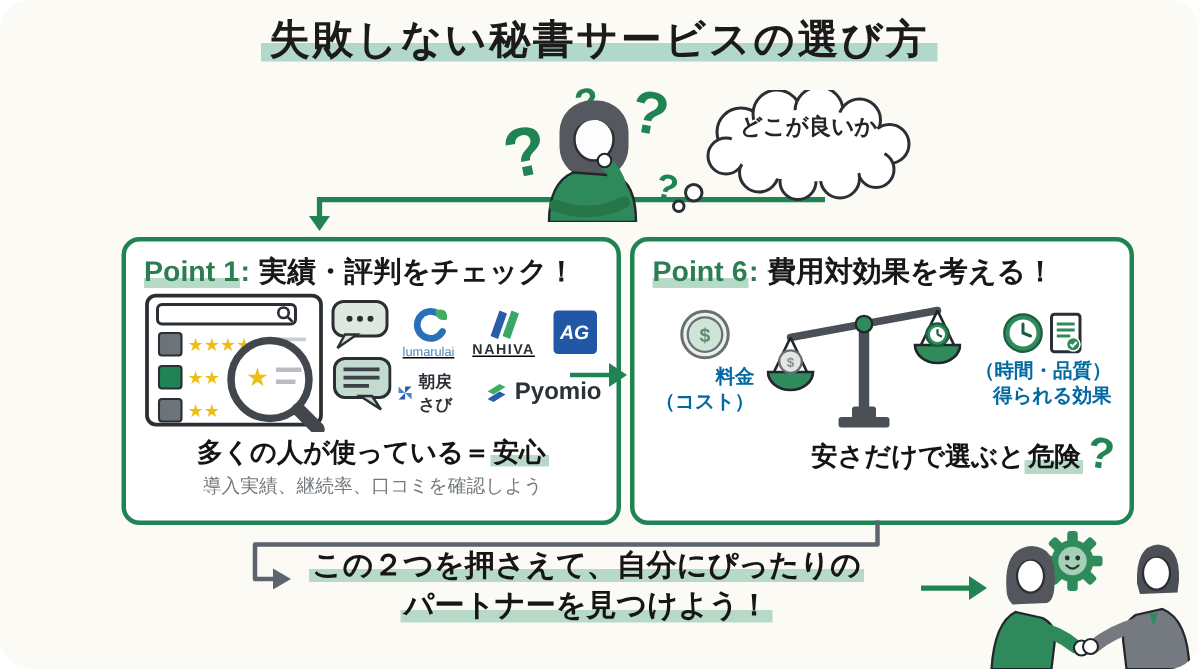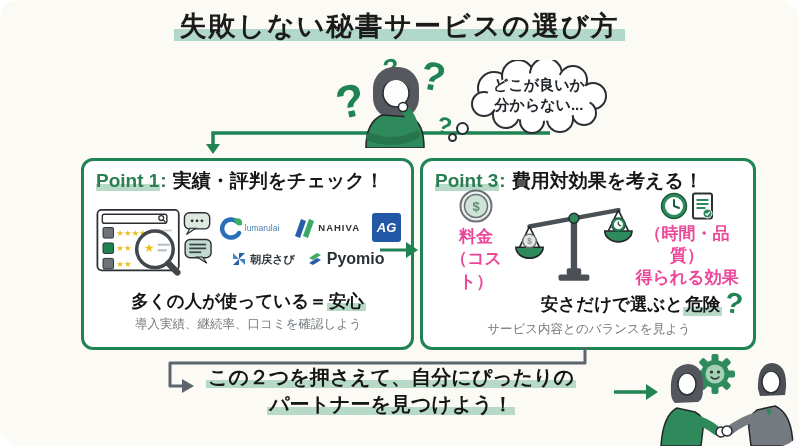--- a/index.html
+++ b/index.html
@@ -18,30 +18,30 @@
   
   .point-box{background:#fff;border:3px solid #1f8354;border-radius:12px;box-sizing:border-box;padding:7px 10px 6px 12px;}
   .p-header{font-size:19px;font-weight:bold;color:#16181a;white-space:nowrap;}
   .p-label{color:#2b7d52;background:linear-gradient(transparent 68%, #b7dac8 68%);padding-right:1px;}
   .p-sep{color:#2b7d52;margin-right:6px;}
   .p-claim{text-align:center;font-size:17.5px;font-weight:bold;color:#141414;margin-top:2px;}
   .p-note{text-align:center;font-size:12.5px;color:#73787c;margin-top:3px;}
   .p1-row{display:flex;align-items:center;gap:4px;height:93px;}
   .logo-grid{flex:1;display:flex;flex-direction:column;gap:8px;align-items:center;}
   .logo-row{display:flex;align-items:center;justify-content:center;gap:12px;}
-  .logo-item{display:flex;flex-direction:row;align-items:center;gap:1px;}
+  .logo-item{display:flex;flex-direction:column;align-items:center;gap:1px;text-decoration:underline;}
   .logo-inline{display:flex;align-items:center;gap:4px;}
   .lbl-lumarulai{font-size:8.5px;color:#4a7fb5;}
   .lbl-nahiva{font-size:9.5px;font-weight:bold;color:#2c3136;letter-spacing:1px;}
   .ag-box{width:29px;height:29px;background:#2257a5;border-radius:3px;color:#fff;font-weight:bold;font-style:italic;font-size:13px;display:flex;align-items:center;justify-content:center;text-align:right;}
   .lbl-asahi{font-size:11px;font-weight:bold;color:#2c3136;}
   .lbl-pyomio{font-size:16px;font-weight:bold;color:#2c3136;}
   .p2-row{display:flex;align-items:center;justify-content:space-between;height:93px;padding:0 2px;}
   .p2-col{display:flex;flex-direction:column;align-items:center;gap:2px;}
-  .p2-col-label{font-size:17px;font-weight:bold;color:#ec4899;text-align:center;line-height:1.3;}
+  .p2-col-label{font-size:13px;font-weight:bold;color:#0369a1;text-align:right;line-height:1.3;}
   .icon-pair{display:flex;align-items:flex-start;gap:3px;}
   .claim2{display:flex;align-items:center;justify-content:flex-end;}
   .big-qm{color:#1f8354;font-size:29px;font-weight:800;margin-left:3px;transform:rotate(8deg);line-height:1;}
   
   .conclusion{top:364px;left:178px;width:426px;text-align:center;font-size:20px;font-weight:bold;color:#161616;line-height:1.33;}
 </style>
 </head>
 <body>
 
 <div class="stage">
@@ -80,21 +80,20 @@
         <circle cx="118" cy="53" r="12"></circle>
       <circle cx="94" cy="59" r="13"></circle>
         <circle cx="66" cy="61" r="12"></circle>
         <circle cx="40" cy="55" r="13"></circle>
       <circle cx="18" cy="44" r="12"></circle>
     </g>
     <ellipse cx="73" cy="37" rx="52" ry="24" fill="#fff"></ellipse>
   </svg>
   <div class="abs bubble-text" style="left:469px;top:75px;width:140px;">
     <div>どこが良いか</div>
-    <div>分からない...</div>
   </div>
   <div class="abs tail-dot" style="left:456px;top:122px;width:9px;height:9px;"></div>
   <div class="abs tail-dot" style="left:448px;top:133px;width:5px;height:5px;"></div>
 
   <div class="abs point-box" style="left:45px;top:158px;width:333px;height:192px;margin-left:36px;">
     <div class="p-header">
       <span class="p-label">Point 1</span><span class="p-sep">:</span><span>実績・評判をチェック！</span>
     </div>
     <div class="p1-row">
 
@@ -180,21 +179,21 @@
     <div class="p-note">導入実績、継続率、口コミを確認しよう</div>
   </div>
 
   <svg class="abs" style="left:378px;top:238px;" width="42" height="24">
     <line x1="2" y1="12" x2="28" y2="12" stroke="#1f8354" stroke-width="3"></line>
     <polygon points="28,4 28,20 40,12" fill="#1f8354"></polygon>
   </svg>
 
   <div class="abs point-box" style="left:420px;top:158px;width:336px;height:192px;">
     <div class="p-header">
-      <span class="p-label">Point 3</span><span class="p-sep">:</span><span>費用対効果を考える！</span>
+      <span class="p-label">Point 6</span><span class="p-sep">:</span><span>費用対効果を考える！</span>
     </div>
     <div class="p2-row">
       <div class="p2-col">
         <svg width="36" height="36" viewBox="0 0 36 36">
           <circle cx="18" cy="18" r="15.5" fill="#eaf0ec" stroke="#6a6f74" stroke-width="2"></circle>
           <circle cx="18" cy="18" r="11.5" fill="#cfe3d6" stroke="#6a6f74" stroke-width="1.5"></circle>
           <text x="18" y="23" text-anchor="middle" font-size="13" font-weight="bold" fill="#5f8a74">$</text>
         </svg>
         <div class="p2-col-label">
           <div>料金</div>
@@ -239,21 +238,20 @@
           <div>（時間・品質）</div>
           <div>得られる効果</div>
         </div>
       </div>
     </div>
     <div class="p-claim claim2">
       <span>安さだけで選ぶと</span>
         <span class="hl-s">危険</span>
         <span class="big-qm">?</span>
     </div>
-    <div class="p-note">サービス内容とのバランスを見よう</div>
   </div>
 
   <svg class="abs" style="left:158px;top:345px;" width="445" height="52">
     <path d="M427,2 V18 H12 V41 H24" fill="none" stroke="#5c656d" stroke-width="3" stroke-linejoin="round"></path>
     <polygon points="24,34 24,48 36,41" fill="#5c656d"></polygon>
   </svg>
 
   <div class="abs conclusion">
     <div><span class="hl-s">この２つを押さえて、自分にぴったりの</span></div>
     <div><span class="hl-s">パートナーを見つけよう！</span></div>

